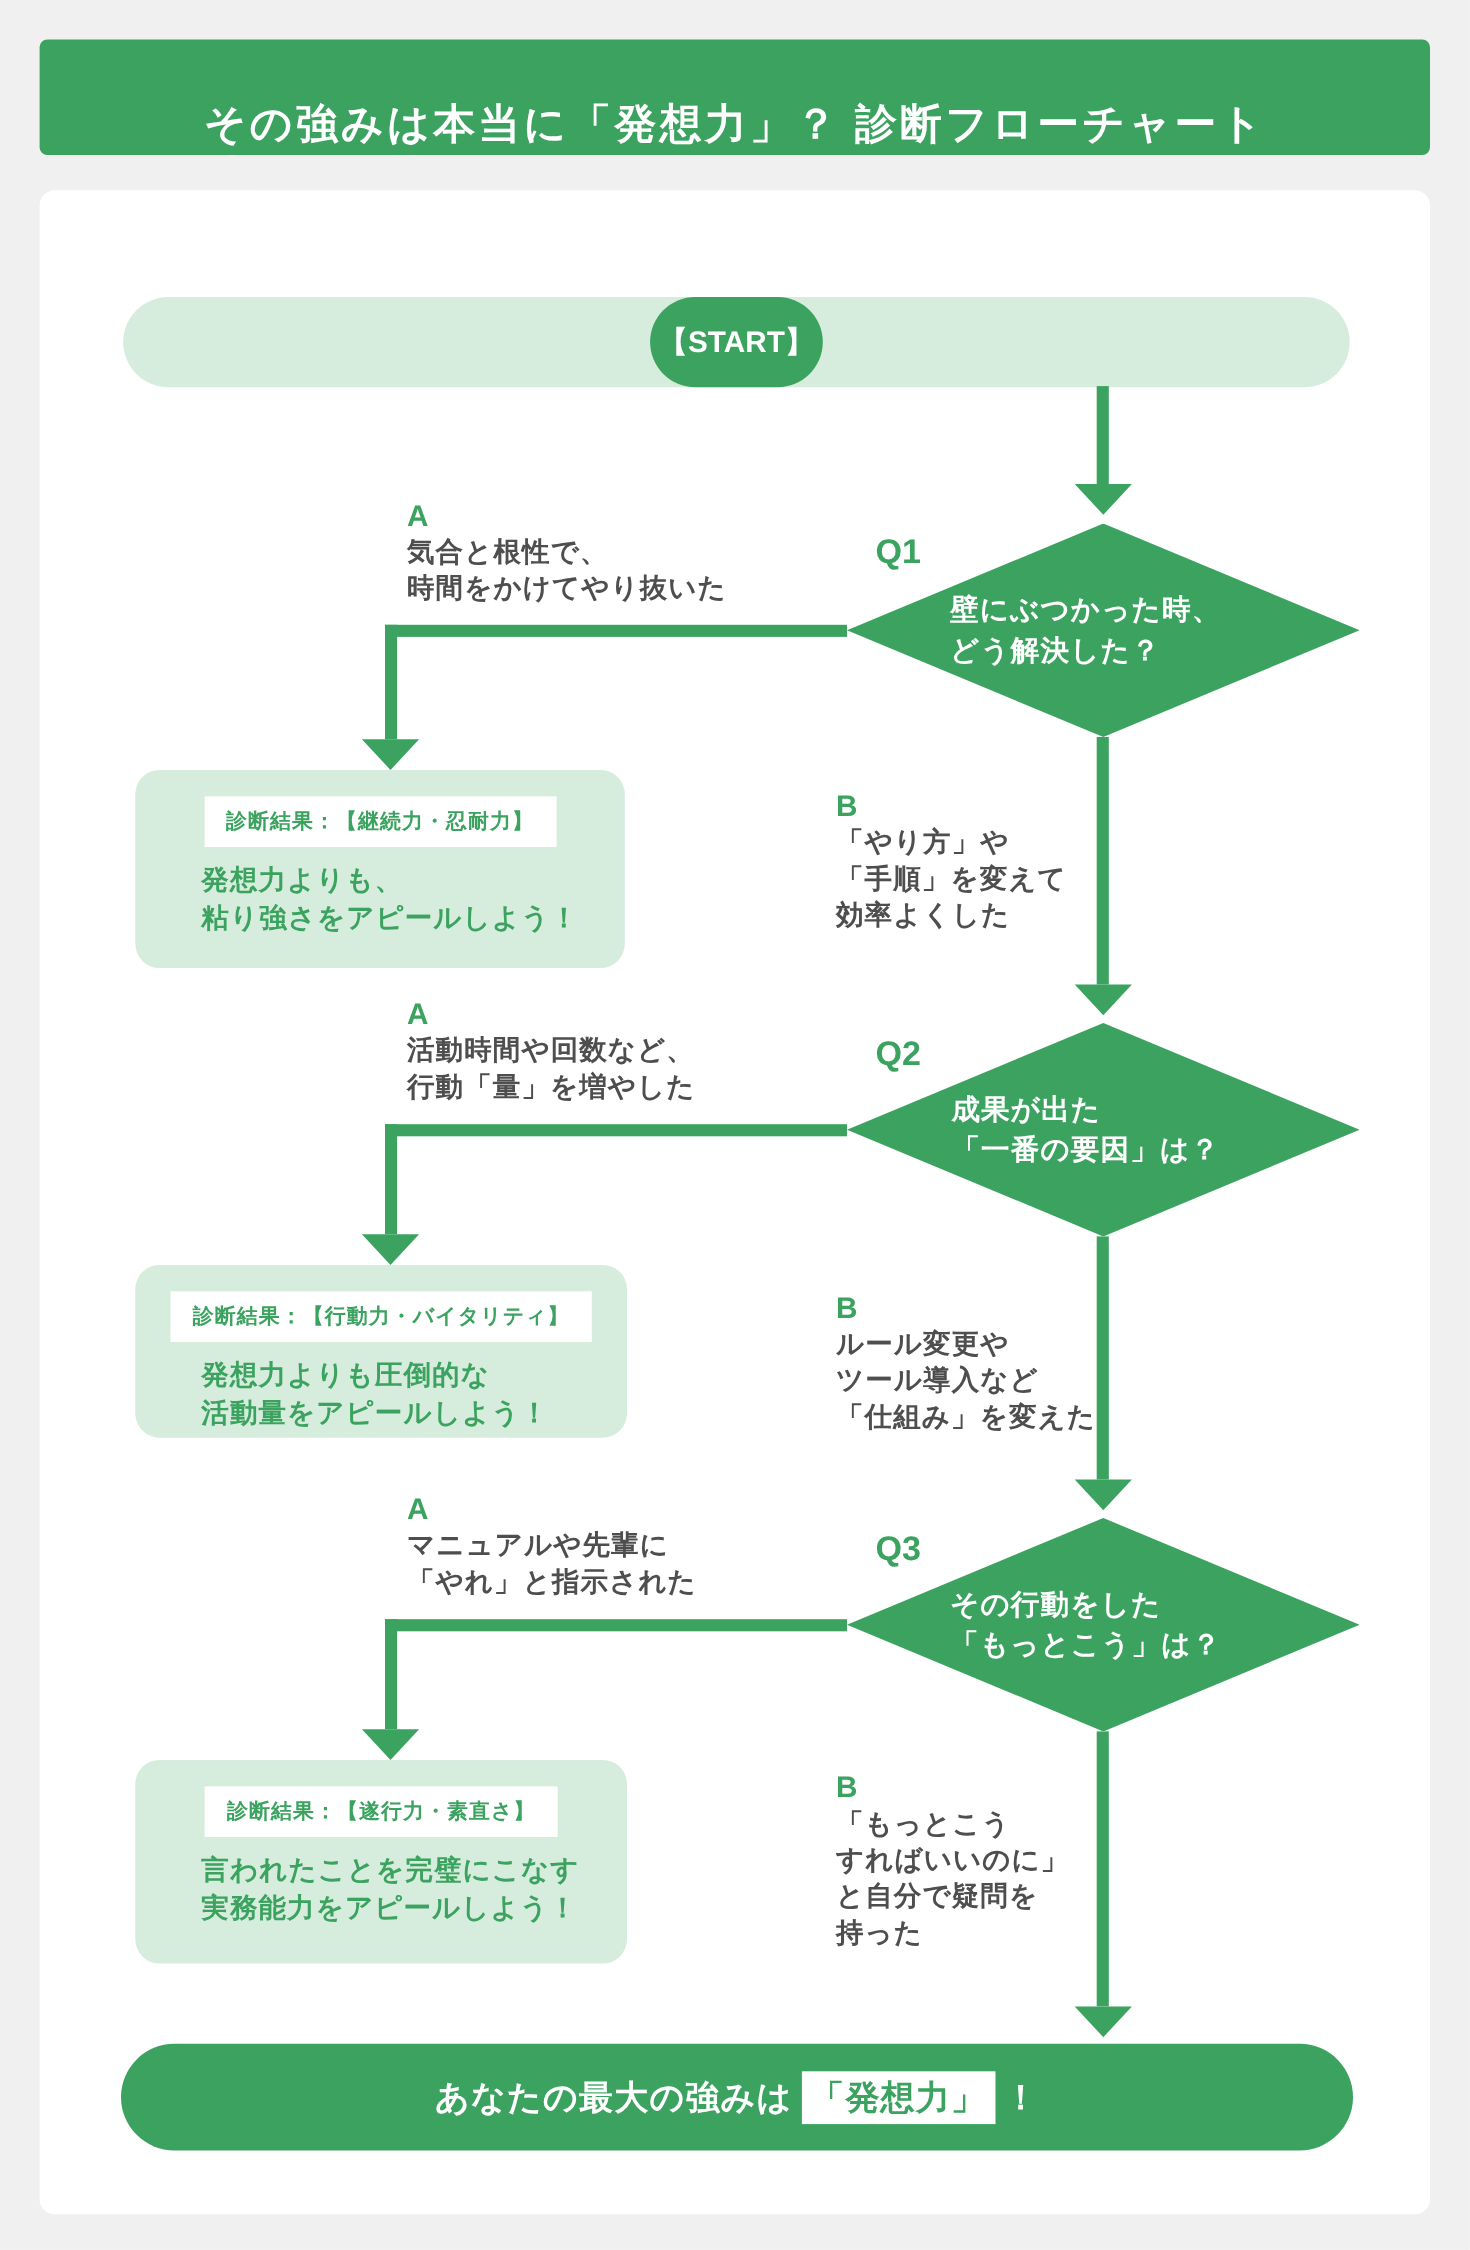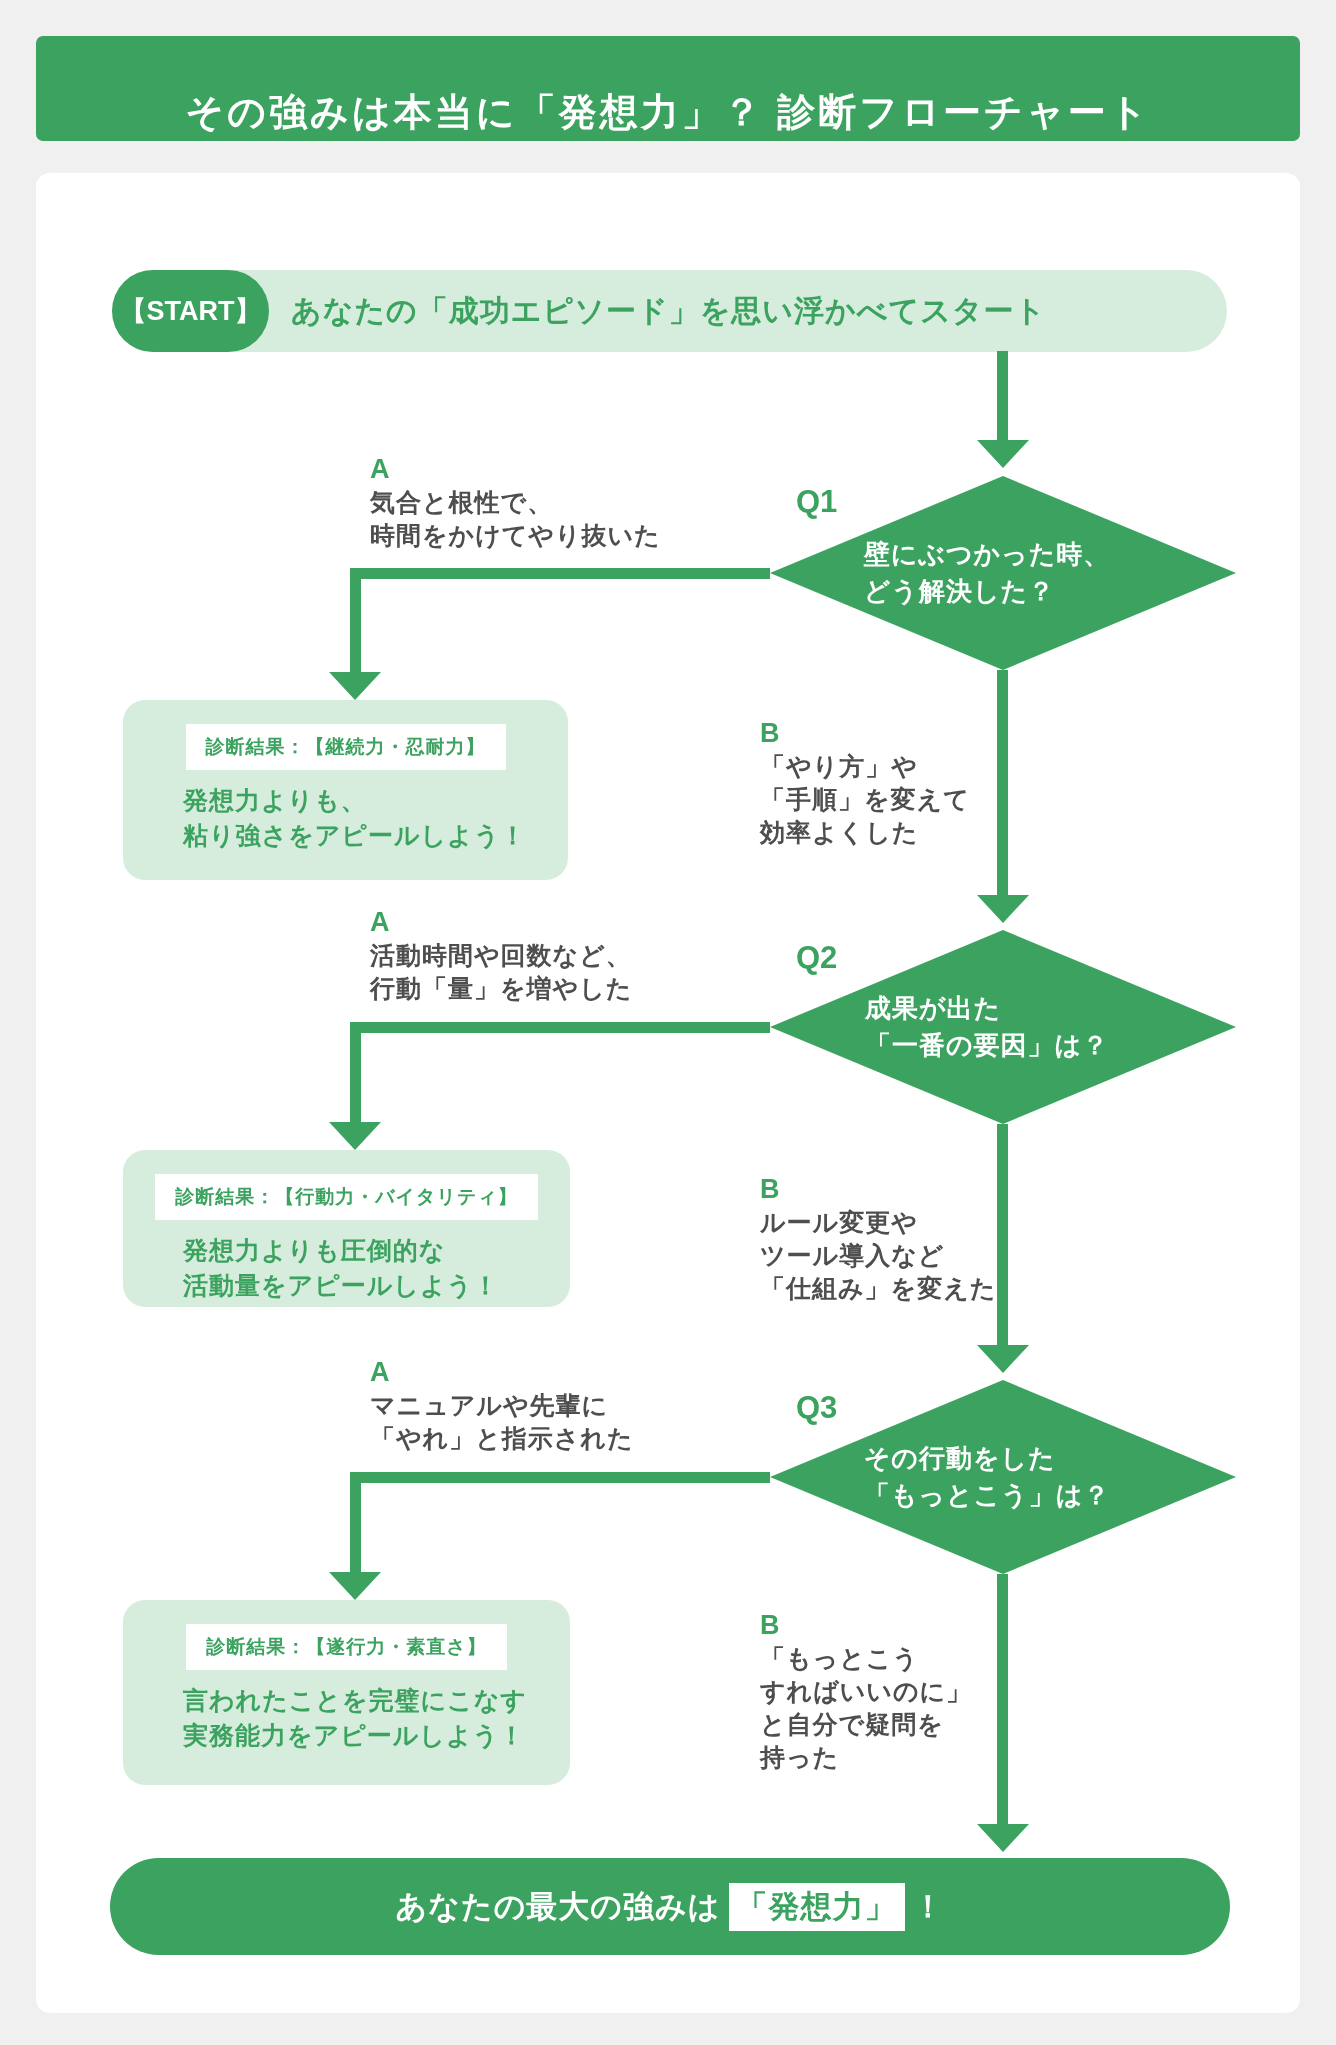--- a/index.html
+++ b/index.html
@@ -4,21 +4,21 @@
 <style>
   html,body{margin:0;padding:0;background:#f0f0f1;}
   .stage{position:relative;width:1336px;height:2045px;background:#f0f0f1;
          font-family:"Liberation Sans","DejaVu Sans",sans-serif;overflow:hidden;}
   .abs{position:absolute;}
   .header{left:36px;top:36px;width:1264px;height:105px;background:#3ba35f;border-radius:7px;
           display:flex;align-items:center;justify-content:center;}
   .header .title{color:#ffffff;font-size:38px;font-weight:bold;letter-spacing:3px;margin-top:48px;}
   .card{left:36px;top:173px;width:1264px;height:1840px;background:#ffffff;border-radius:14px;}
   .start-row{left:112px;top:270px;width:1115px;height:82px;background:#d6ecdc;border-radius:41px;
-             display:flex;align-items:center;}
+             display:flex;align-items:center;flex-direction:column;}
   .start-badge{width:157px;height:82px;background:#3ba35f;border-radius:41px;flex:0 0 auto;
                display:flex;align-items:center;justify-content:center;
                color:#ffffff;font-size:27px;font-weight:bold;}
   .start-text{margin-left:22px;color:#3ba35f;font-size:30px;font-weight:bold;letter-spacing:1px;white-space:nowrap;}
   .vline,.hline{background:#3ba35f;}
   .ahead{width:0;height:0;border-left:26px solid transparent;border-right:26px solid transparent;
          border-top:28px solid #3ba35f;}
   .diamond{background:#3ba35f;clip-path:polygon(50% 0,100% 50%,50% 100%,0 50%);
            display:flex;align-items:center;justify-content:center;
            color:#ffffff;font-size:26px;font-weight:bold;line-height:37px;letter-spacing:1px;text-align:left;}
@@ -42,21 +42,20 @@
 <div class="stage">
 
   <div class="abs header">
     <div class="title">その強みは本当に「発想力」？ 診断フローチャート</div>
   </div>
 
   <div class="abs card"></div>
 
   <div class="abs start-row">
     <div class="start-badge">【START】</div>
-    <div class="start-text">あなたの「成功エピソード」を思い浮かべてスタート</div>
   </div>
 
   <div class="abs vline" style="left:997px;top:351px;width:11px;height:90px"></div>
   <div class="abs ahead" style="left:977px;top:440px"></div>
 
   <div class="abs qlabel" style="left:796px;top:484px">Q1</div>
   <div class="abs diamond" style="left:770px;top:476px;width:466px;height:194px">
     <div class="qtext">
       <div>壁にぶつかった時、</div>
       <div>どう解決した？</div>

